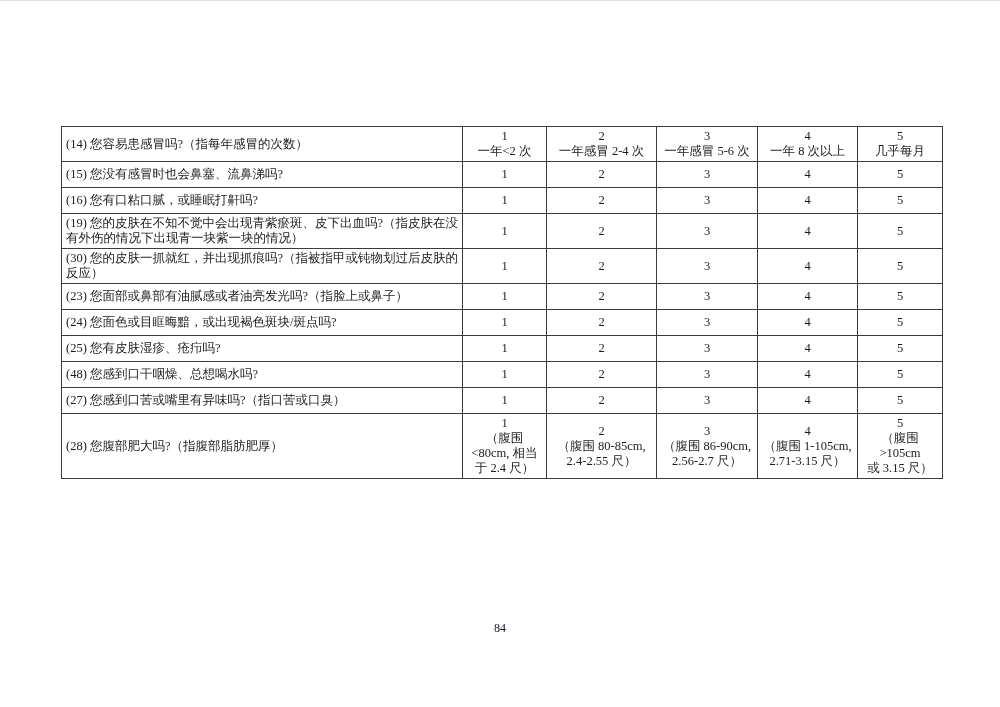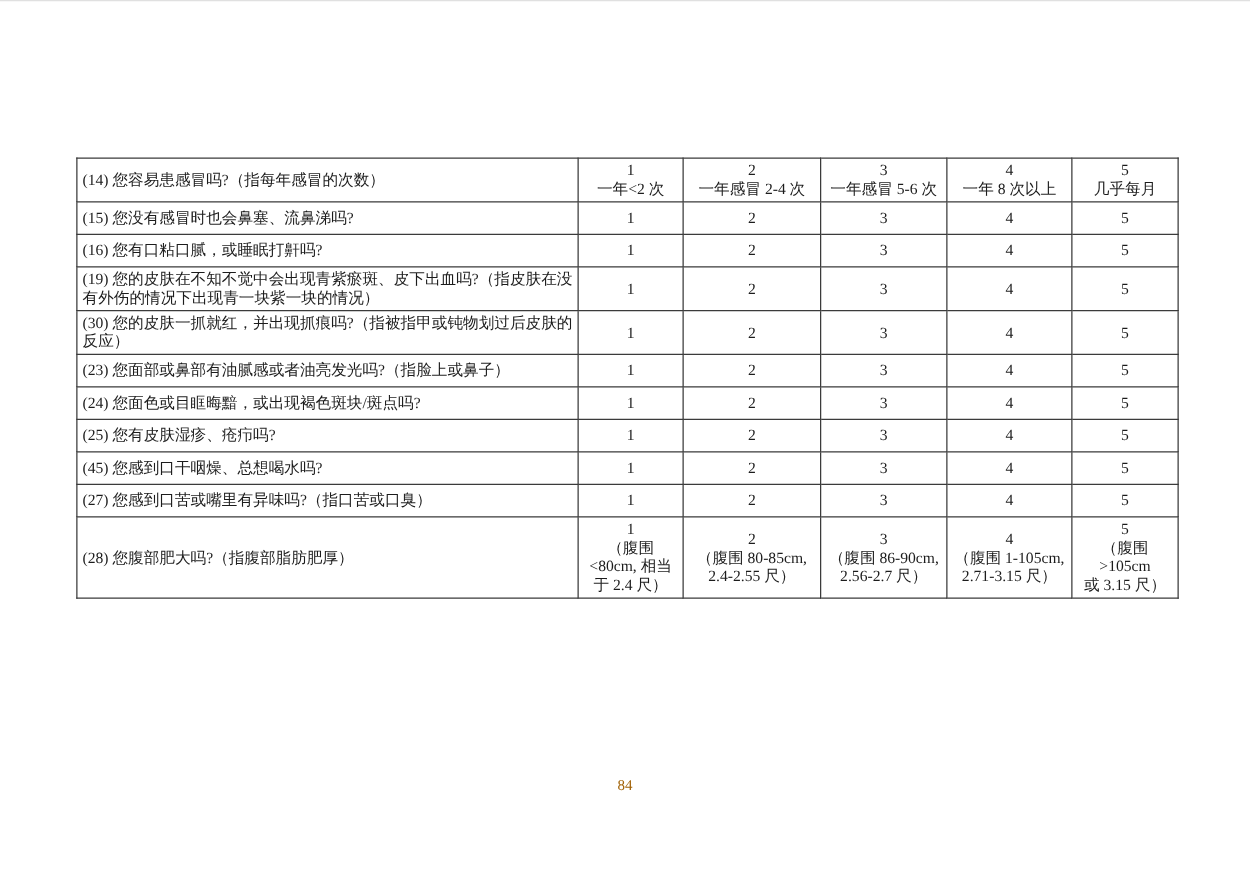--- a/index.html
+++ b/index.html
@@ -44,21 +44,21 @@
     text-align: center;
     white-space: pre-line;
   }
   .page-number {
     position: absolute;
     top: 620px;
     left: 0;
     width: 1000px;
     text-align: center;
     font-size: 12px;
-    color: #a16207;
+    color: #0f172a;
   }
 </style>
 </head>
 <body>
 
 <div class="page">
   <table class="qtable">
     <colgroup>
       <col style="width:401px">
       <col style="width:84px">
@@ -131,21 +131,21 @@
         </tr>
         <tr>
           <td class="q">(25) 您有皮肤湿疹、疮疖吗?</td>
           <td class="opt">1</td>
           <td class="opt">2</td>
           <td class="opt">3</td>
           <td class="opt">4</td>
           <td class="opt">5</td>
         </tr>
         <tr>
-          <td class="q">(45) 您感到口干咽燥、总想喝水吗?</td>
+          <td class="q">(48) 您感到口干咽燥、总想喝水吗?</td>
           <td class="opt">1</td>
           <td class="opt">2</td>
           <td class="opt">3</td>
           <td class="opt">4</td>
           <td class="opt">5</td>
         </tr>
         <tr>
           <td class="q">(27) 您感到口苦或嘴里有异味吗?（指口苦或口臭）</td>
           <td class="opt">1</td>
           <td class="opt">2</td>

